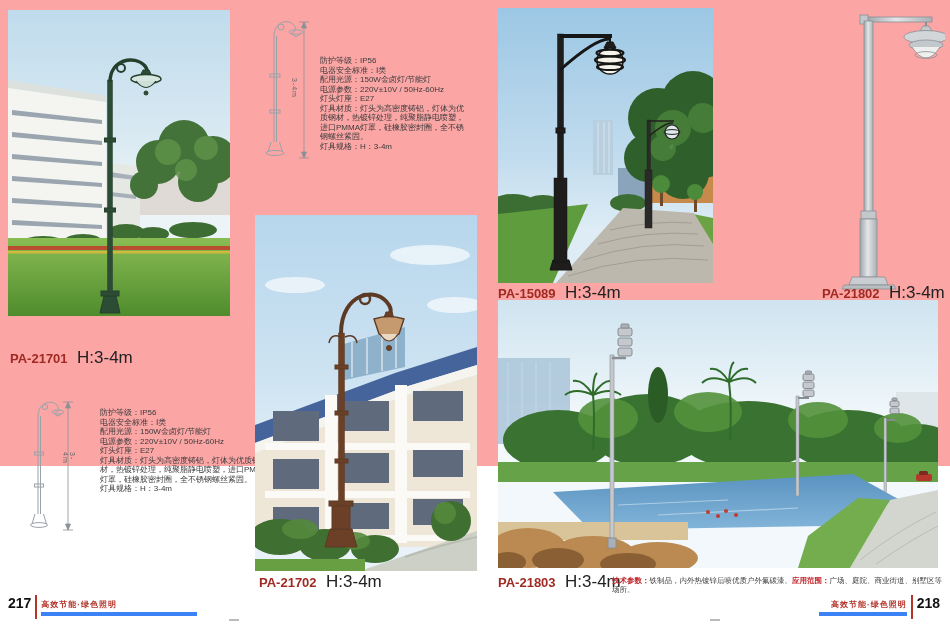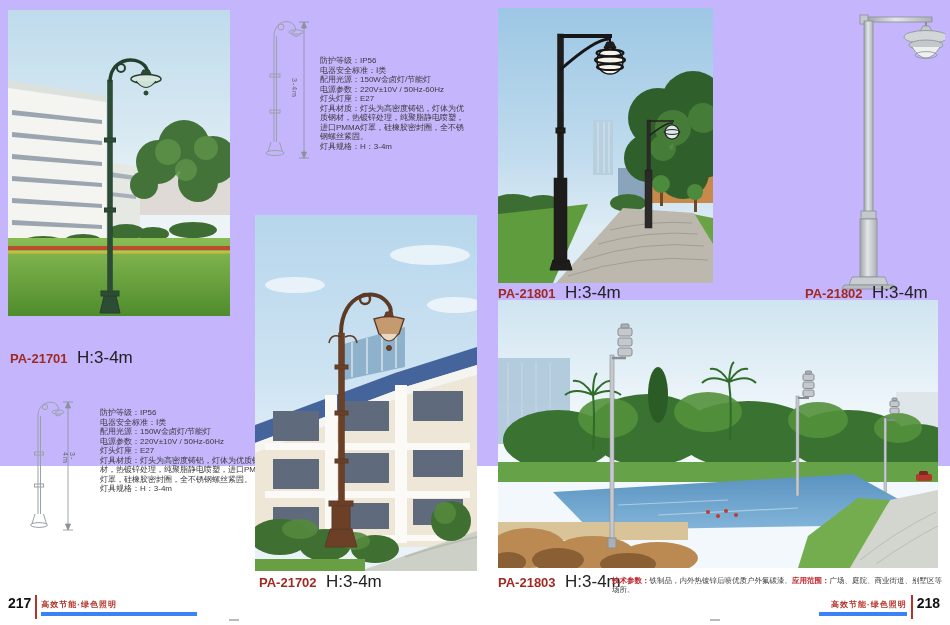--- a/index.html
+++ b/index.html
@@ -1,17 +1,17 @@
 <!DOCTYPE html>
 <html><head>
 <meta charset="utf-8">
 <style>
   * { margin:0; padding:0; box-sizing:border-box; }
   html,body { width:950px; height:625px; background:#ffffff; font-family:"Liberation Sans", sans-serif; overflow:hidden; }
-  #canvas { position:relative; width:950px; height:466px; background:#c4b5fd; }
+  #canvas { position:relative; width:950px; height:466px; background:#fca5a5; }
 
   .photo { position:absolute; overflow:hidden; }
   .photo svg { display:block; width:100%; height:100%; }
 
   #photo-21701 { left:8px; top:10px; width:222px; height:306px;
     background:linear-gradient(#bfdbec 0%, #d8e9f2 40%, #ecf4f7 62%, #ecf4f7 100%); }
   #photo-21702 { left:255px; top:215px; width:222px; height:356px;
     background:linear-gradient(#b7d6ec 0%, #cde3f2 45%, #e8f2f8 75%); }
   #photo-21801 { left:498px; top:8px; width:215px; height:275px;
     background:linear-gradient(#9cc7e4 0%, #c2dcee 55%, #ddecf5 80%); }
@@ -38,21 +38,21 @@
   #right-spec { position:absolute; left:724px; top:88px; width:136px; font-size:8px; line-height:9.7px; }
   #right-spec .rs-heading { color:#c1272d; font-weight:bold; }
   #right-spec .rs-line { color:#a03a2e; }
 
   .caption { position:absolute; white-space:nowrap; }
   .caption .code { font-weight:bold; font-size:13px; color:#9e2a22; }
   .caption .hval { font-size:17px; color:#222222; margin-left:5px; }
   #caption-21701 { left:10px; top:318px;margin-top:30px; }
   #caption-21702 { left:259px; top:572px; }
   #caption-21801 { left:498px; top:283px; }
-  #caption-21802 { left:805px; top:283px; }
+  #caption-21802 { left:822px; top:283px; }
   #caption-21803 { left:498px; top:572px; }
 
   #tech-note { position:absolute; left:612px; top:576px; width:330px; font-size:7.5px; color:#3a3a3a; line-height:9px; }
   #tech-note .tn-label { color:#c1272d; font-weight:bold; }
 
   .footer { position:absolute; display:flex; align-items:flex-start; }
   #footer-left { left:8px; top:595px; }
   #footer-right { top:595px; right:10px; }
   .page-num { font-size:14px; font-weight:bold; color:#111111; line-height:16px; }
   .footer-bar { width:2px; height:24px; background:#b5342a; margin:0 4px; }
@@ -348,21 +348,21 @@
         <polygon points="106,40 118,40 115,34 109,34"></polygon>
         <circle cx="112" cy="53" r="13" fill="#f5f3ea" stroke-width="1.4"></circle>
         <ellipse cx="112" cy="45" rx="13.5" ry="3.2" fill="none" stroke-width="2"></ellipse>
         <ellipse cx="112" cy="52" rx="15" ry="3.4" fill="none" stroke-width="2"></ellipse>
         <ellipse cx="112" cy="59" rx="13" ry="3" fill="none" stroke-width="2"></ellipse>
       </g>
     </svg>
   </div>
 
   <div class="caption" id="caption-21801">
-    <span class="code">PA-21801</span>
+    <span class="code">PA-15089</span>
     <span class="hval">H:3-4m</span>
   </div>
 
   <div id="product-21802">
     <svg viewBox="0 0 115 285">
       <defs>
         <linearGradient id="silver" x1="0" y1="0" x2="1" y2="0">
           <stop offset="0" stop-color="#9ea4a9"></stop>
             <stop offset="0.45" stop-color="#e3e6e8"></stop>
             <stop offset="1" stop-color="#aab0b5"></stop>

